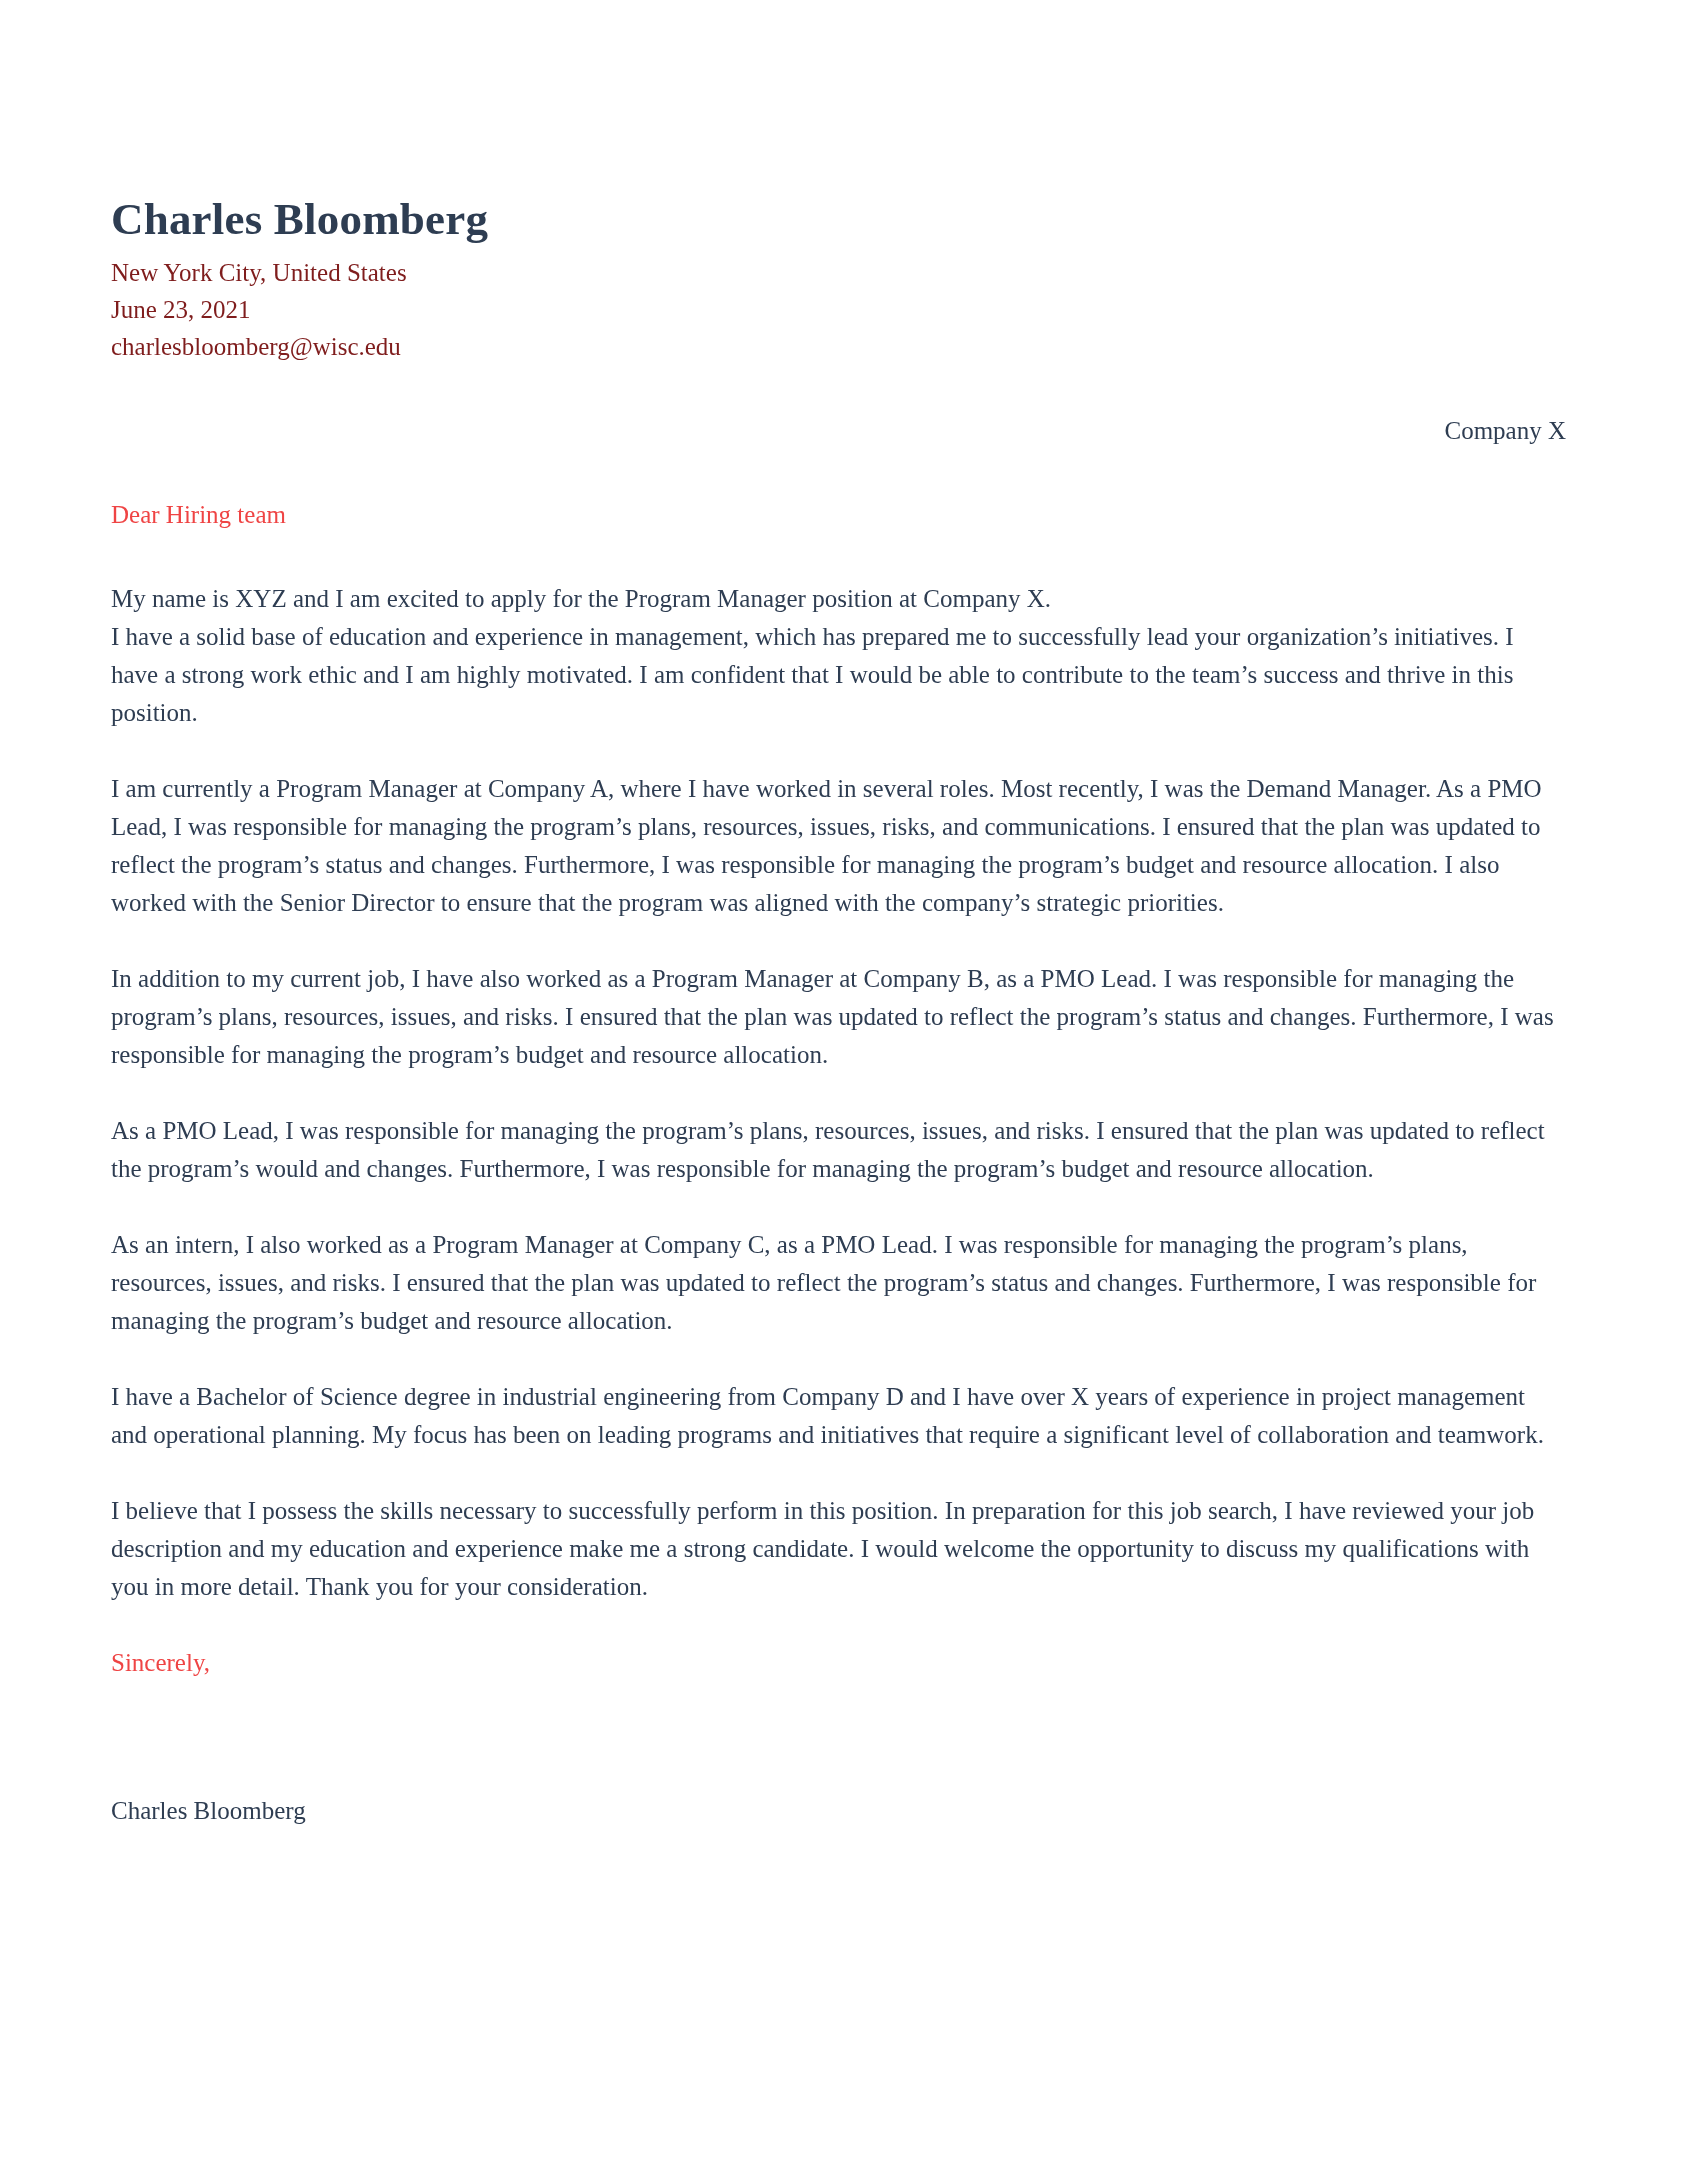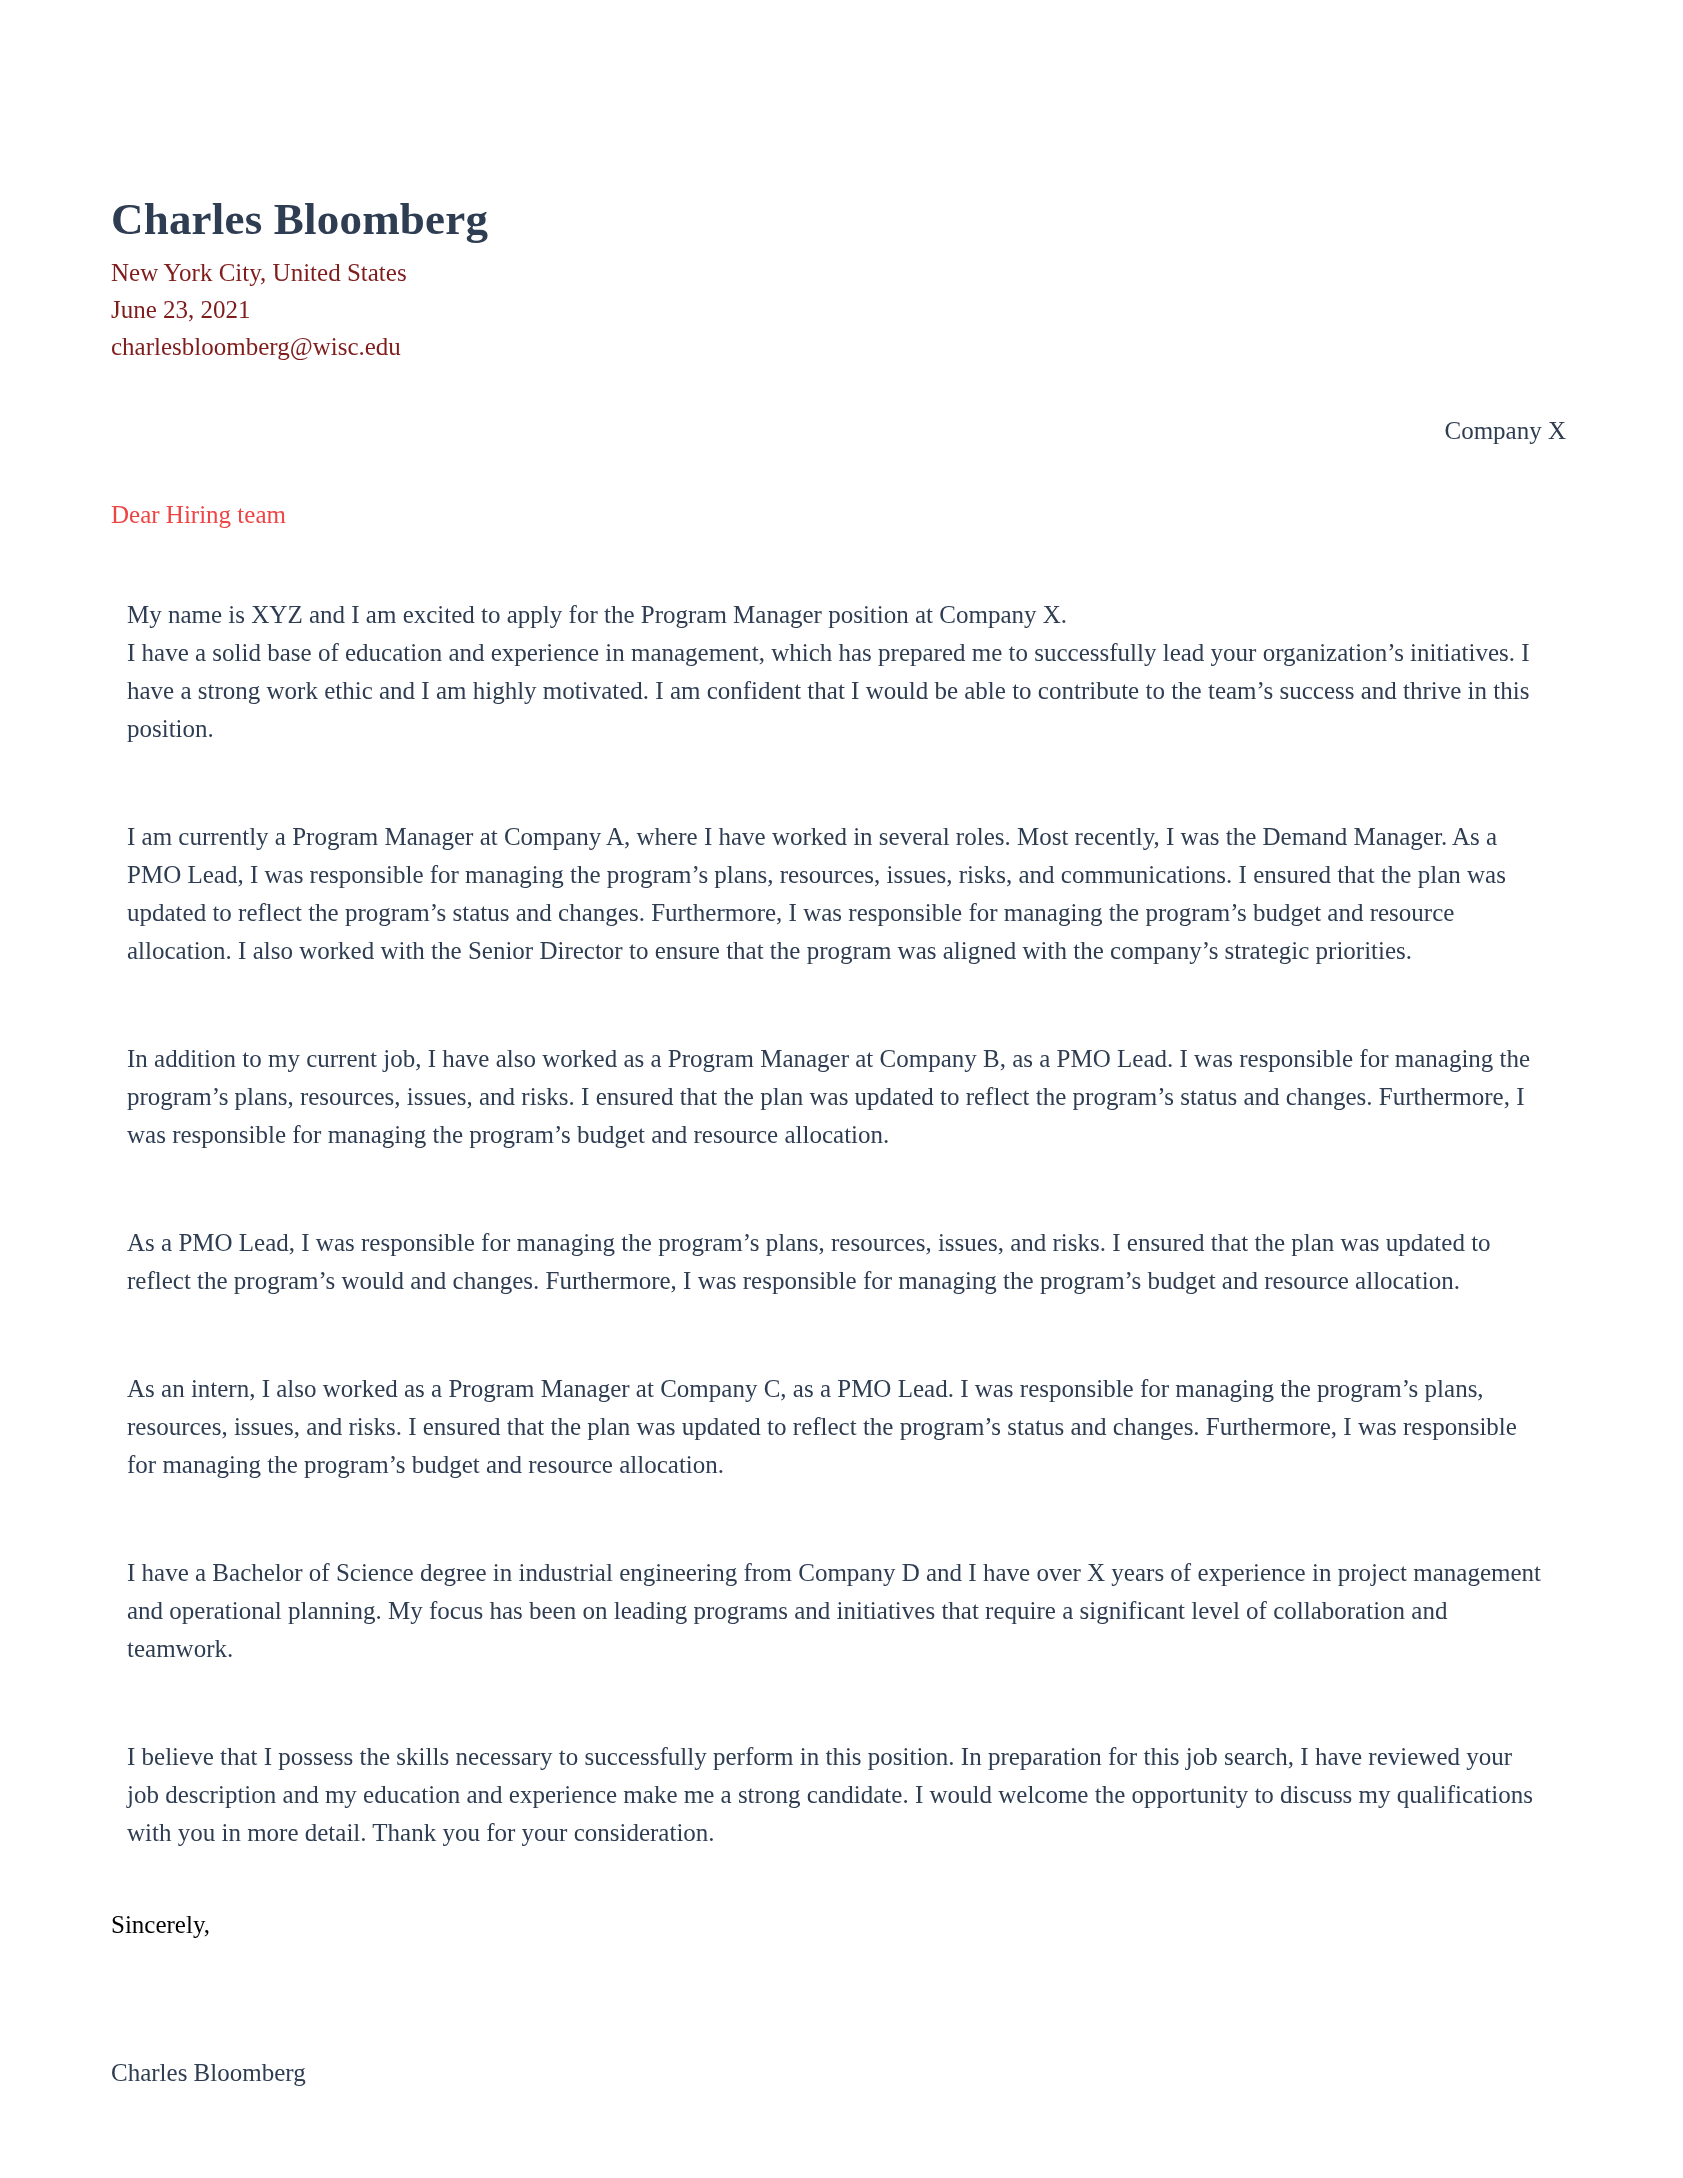--- a/index.html
+++ b/index.html
@@ -67,33 +67,33 @@
     font-size: 25px;
     line-height: 37px;
     color: #ef4444;
     margin: 0;
   }
 
   .body-para {
     font-size: 25px;
     line-height: 38px;
     color: #2e3d52;
-    margin: 16px;
+    margin: 0;
     text-align: left;
     word-spacing: 0px;
   }
 
   .para-gap {
     height: 38px;
   }
 
   .closing {
     font-size: 25px;
     line-height: 37px;
-    color: #000000;
+    color: #ef4444;
     margin: 0;
   }
 
   .signature-gap {
     height: 111px;
   }
 
   .signature-name {
     font-size: 25px;
     line-height: 37px;

